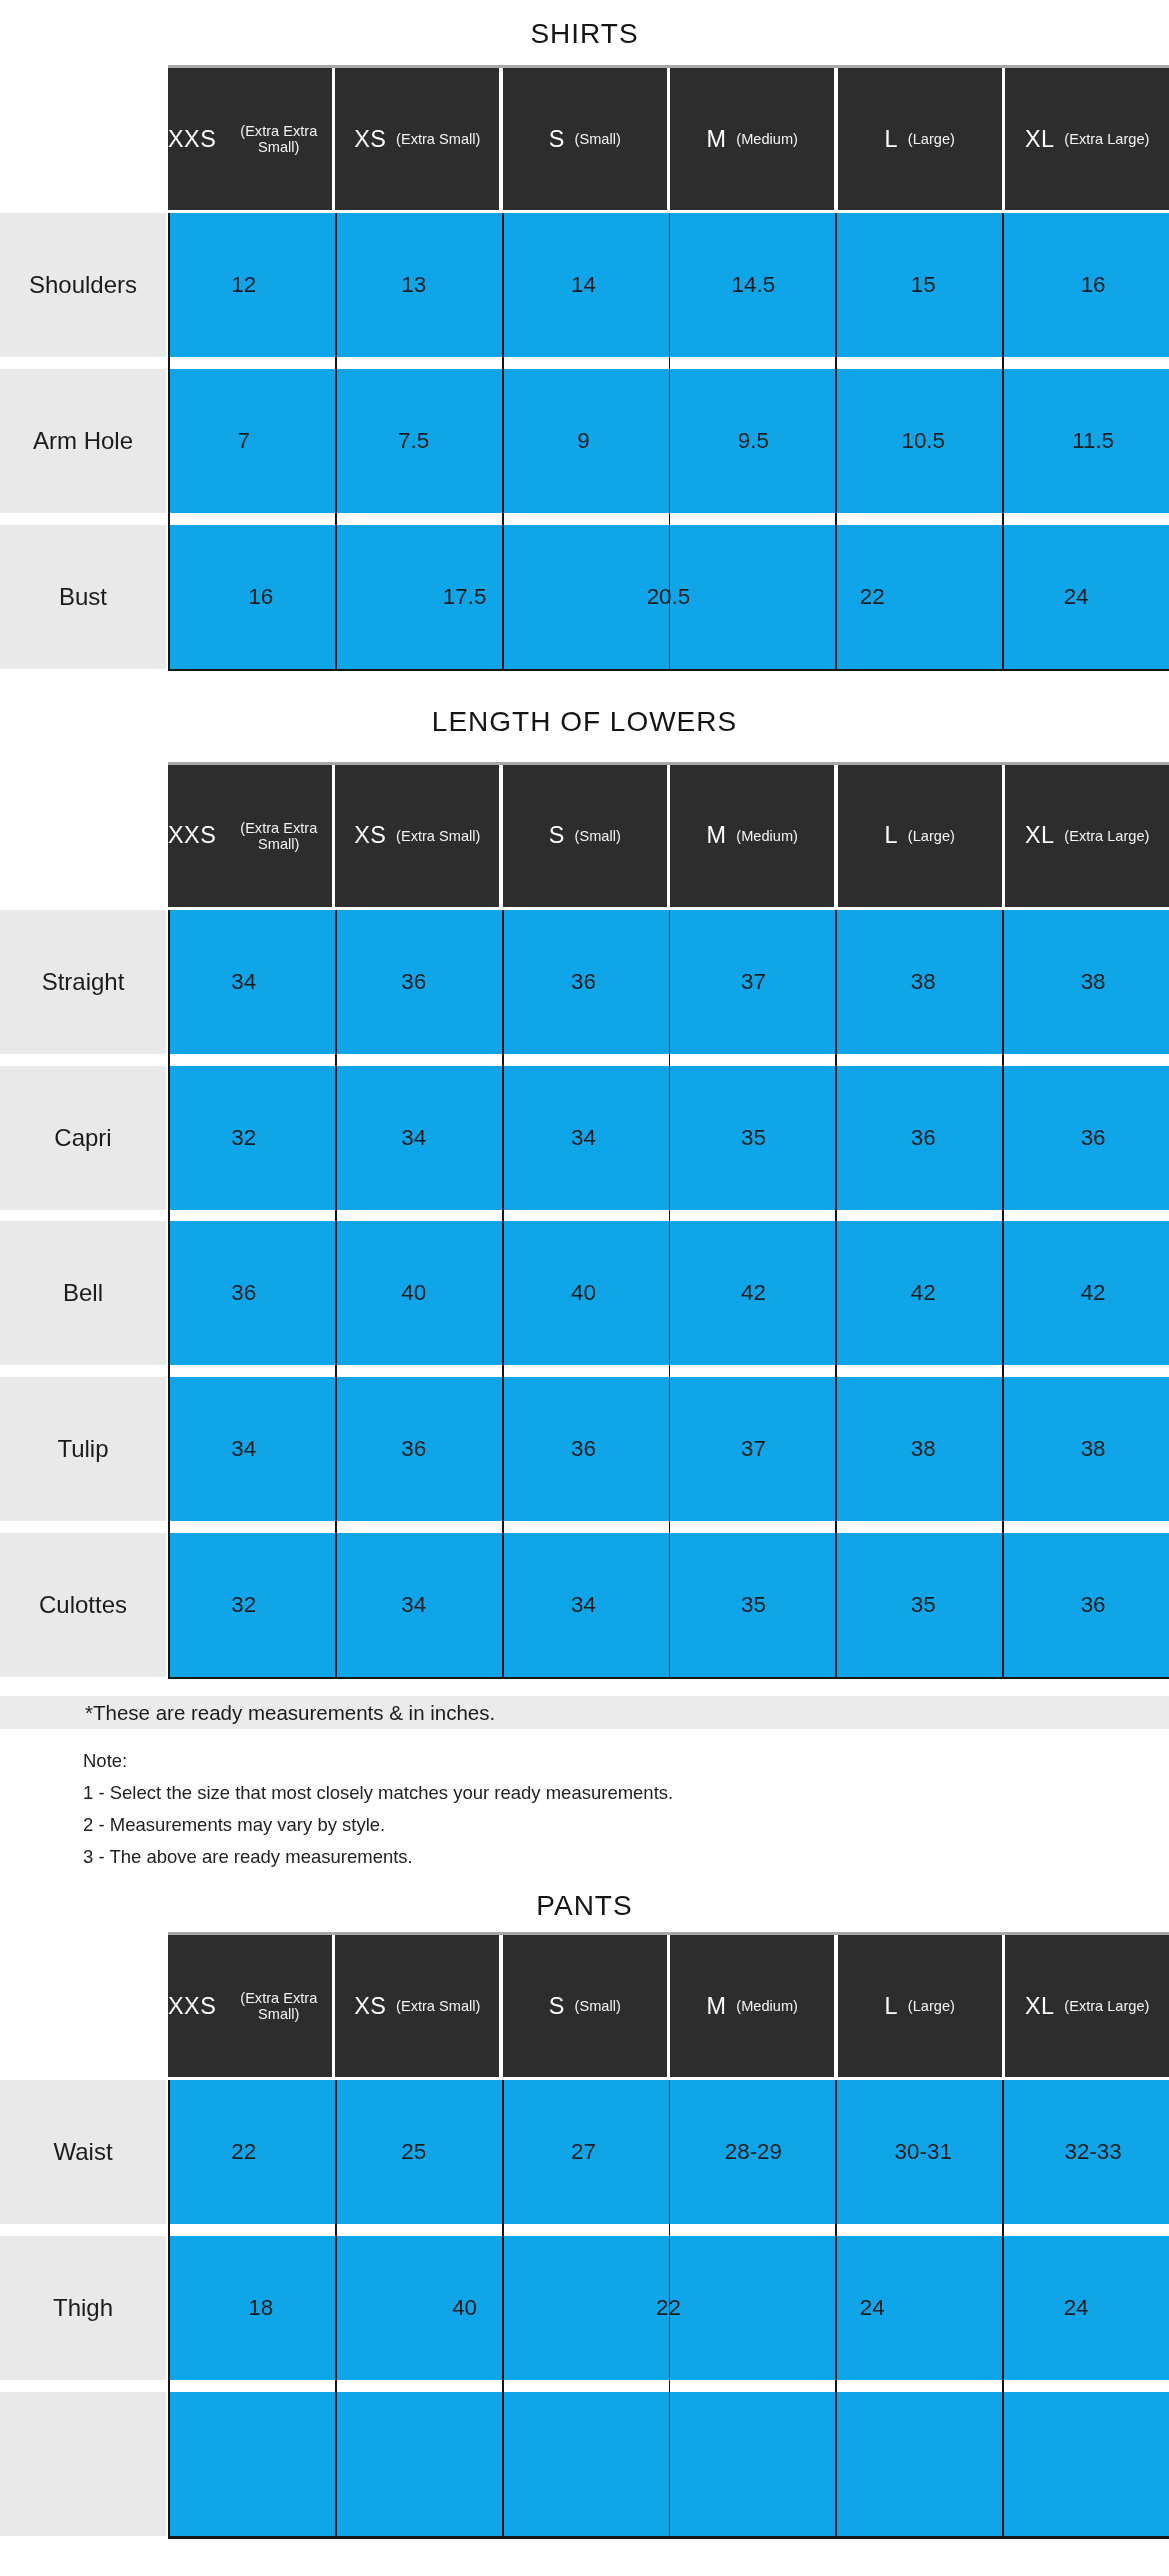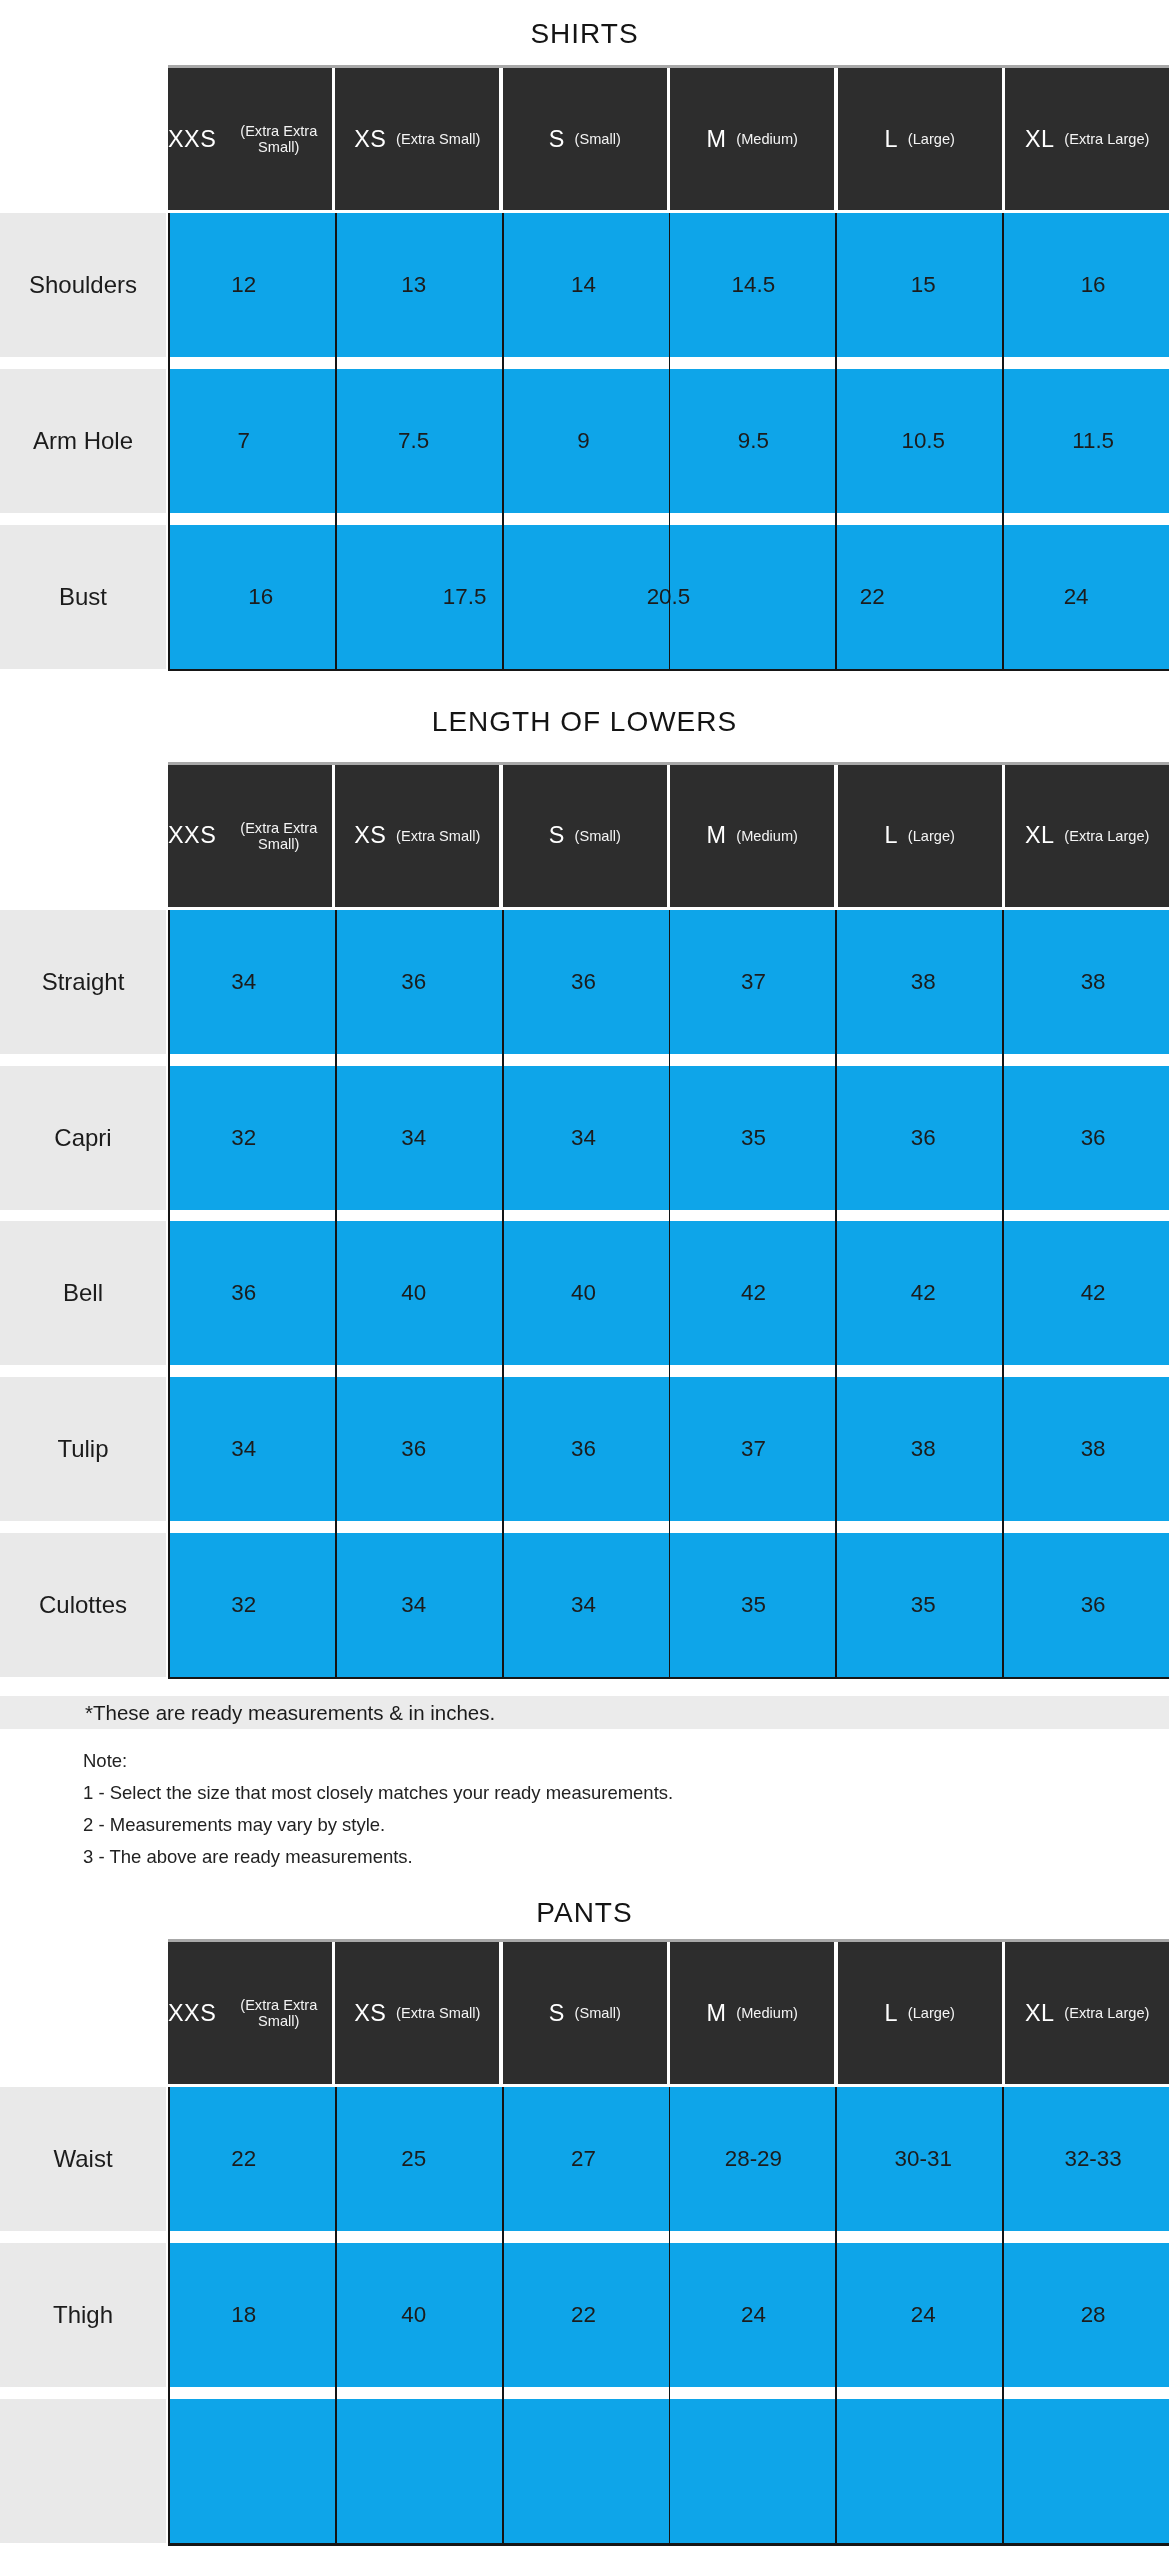--- a/index.html
+++ b/index.html
@@ -11,21 +11,21 @@
   .page{padding-top:13.6px;}
 
   
   .tbl-title{
     margin:0 0 12.7px 0;height:39px;line-height:39px;
     text-align:center;font-size:28px;font-weight:400;
     letter-spacing:1px;color:#141414;
   }
   #tbl-1{margin-top:31px;}
   #tbl-1 .tbl-title{margin-bottom:20.5px;}
-  #tbl-2{margin-top:20px;}
+  #tbl-2{margin-top:13px;}
   #tbl-2 .tbl-title{margin-bottom:7.8px;}
 
   
   .hdr-row{position:relative;margin-left:168px;height:145px;}
   .hdr-shadow{position:absolute;top:0;left:0;right:0;height:2.9px;background:#a8a8a8;}
   .hdr-boxes{position:absolute;top:2.9px;left:0;right:0;bottom:0;display:flex;}
   .hdr-box{
     flex:1;background:#2d2d2d;color:#fff;
     display:flex;flex-direction:row;align-items:center;justify-content:center;
     gap:9.7px;text-align:center;
@@ -290,21 +290,20 @@
           </div>
         </div>
         <div class="row">
           <div class="row-label">Thigh</div>
           <div class="cells">
             <div class="cell">18</div>
             <div class="cell">40</div>
             <div class="cell">22</div>
             <div class="cell">24</div>
             <div class="cell">24</div>
-            <div class="cell">28</div>
           </div>
         </div>
         <div class="row">
           <div class="row-label"></div>
           <div class="cells">
             <div class="cell"></div>
             <div class="cell"></div>
             <div class="cell"></div>
             <div class="cell"></div>
             <div class="cell"></div>

